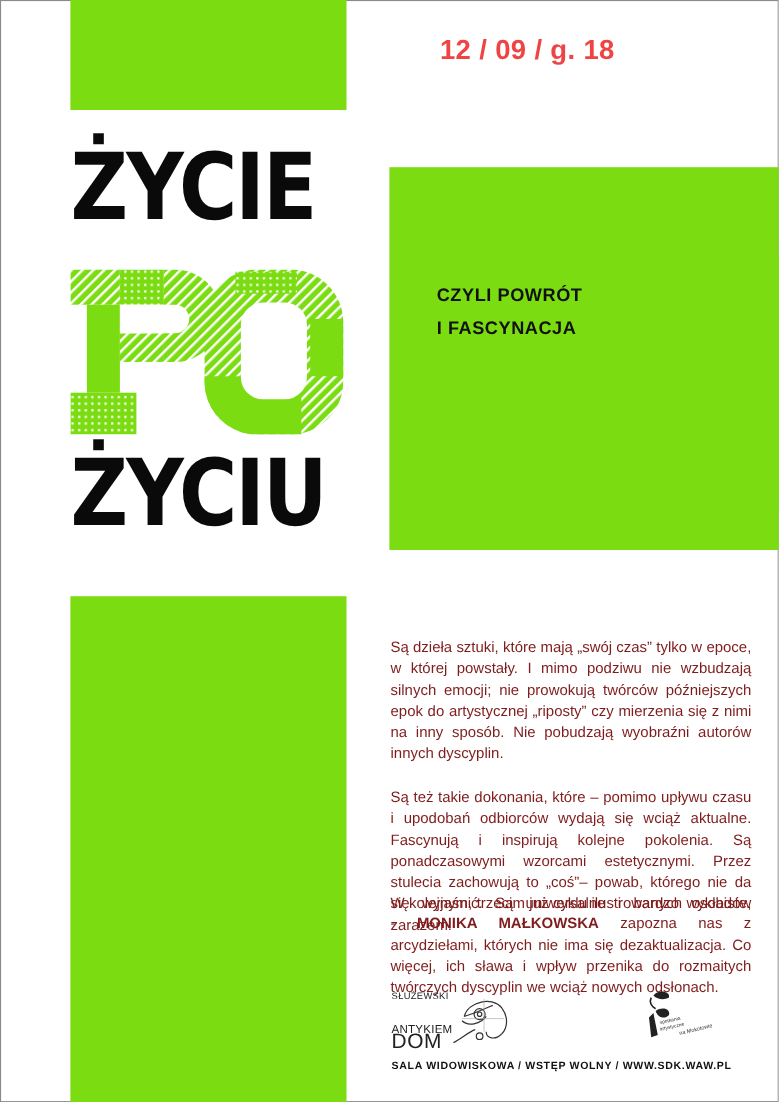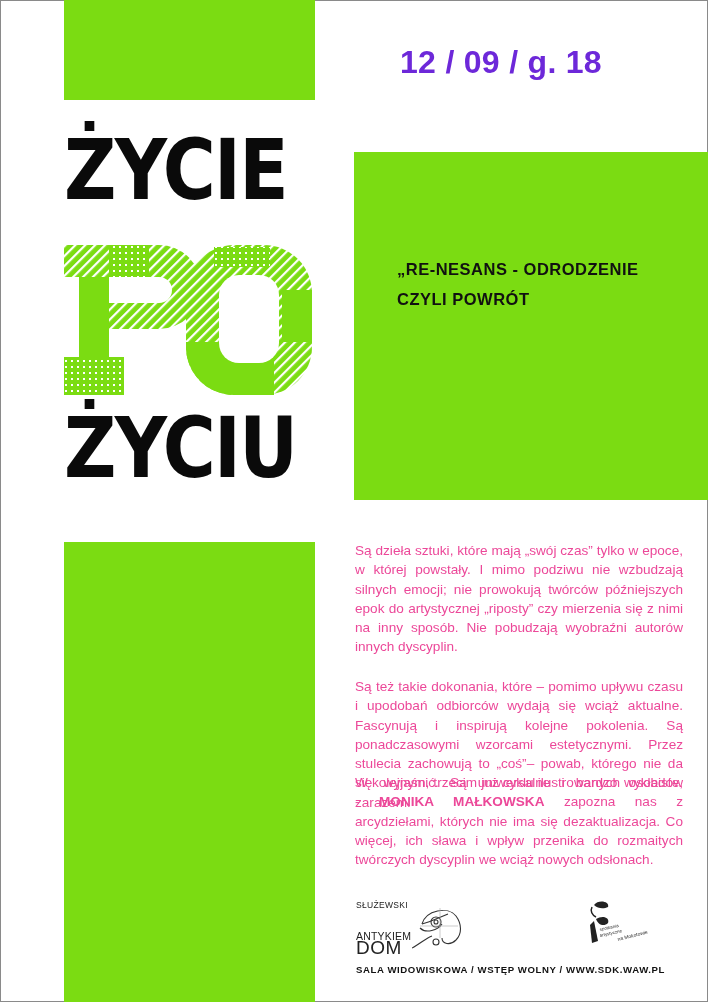--- a/index.html
+++ b/index.html
@@ -4,38 +4,38 @@
 <style>
   html, body { margin:0; padding:0; }
   body { width:708px; height:1002px; background:#ffffff; position:relative; overflow:hidden;
          font-family:"Liberation Sans", sans-serif; color:#111; }
   .frame { position:absolute; left:0; top:0; width:706px; height:1000px; border:1px solid #8a8a8a; box-sizing:content-box; pointer-events:none; }
   .green { background:#7bdc12; position:absolute; }
   #bar-top { left:64px; top:0; width:251px; height:100px; }
   #bar-bottom { left:64px; top:542px; width:251px; height:460px; }
   #block-right { left:354px; top:152px; width:354px; height:348px; }
 
-  .date { position:absolute; left:400px; top:44px; font-family:"Liberation Sans", sans-serif;
-          font-weight:bold; font-size:32px; letter-spacing:0.3px; color:#6d28d9; white-space:nowrap; }
+  .date { position:absolute; left:400px; top:32px; font-family:"Liberation Sans", sans-serif;
+          font-weight:bold; font-size:25px; letter-spacing:0.3px; color:#ef4444; white-space:nowrap; }
 
   .big { position:absolute; left:64px; width:252px; font-family:"DejaVu Sans", sans-serif; font-weight:bold;
          color:#0a0a0a; font-size:84px; line-height:1; letter-spacing:-2px; white-space:nowrap;
          transform-origin:left top; }
   #title-1 { top:128px; transform:scaleX(0.86); }
   #title-3 { top:406px; transform:scaleX(0.86); }
 
   .po-wrap { position:absolute; left:64px; top:245px; width:252px; height:150px; }
   .po-wrap svg { display:block; }
 
   .quote { position:absolute; left:397px; top:254px; width:300px; font-family:"Liberation Sans", sans-serif;
            font-weight:bold; font-size:16.5px; line-height:30px; color:#111; letter-spacing:0.5px; }
   .quote div { white-space:nowrap; }
 
   .body-text { position:absolute; left:355px; width:328px; font-family:"Liberation Sans", sans-serif;
-               font-size:13.6px; line-height:19.3px; color:#ec4899; text-align:justify; }
+               font-size:13.6px; line-height:19.3px; color:#7f1d1d; text-align:justify;margin-top:38px; }
   #para-1 { top:541px; }
   #para-2 { top:677px; }
   #para-3 { top:773px; }
   .body-text b { font-weight:bold; }
 
   .logo-sdk { position:absolute; left:356px; top:900px; width:110px; height:52px; }
   .logo-sdk .t { position:absolute; left:0; font-family:"Liberation Sans", sans-serif; color:#222; }
   .logo-sdk .t1 { top:0; font-size:8.5px; letter-spacing:0.3px; }
   .logo-sdk .t2 { top:8px; font-size:19px; letter-spacing:0.5px;margin-top:29px; }
   .logo-sdk .t3 { top:30px; font-size:10.5px; letter-spacing:0.2px; }
@@ -85,22 +85,22 @@
     <rect x="150" y="2" width="56" height="20" fill="url(#dots)"></rect>
     <rect x="218" y="45" width="30" height="52" fill="#7bdc12"></rect>
     <path d="M122 97 h88 v53 h-40 a48 48 0 0 1 -48 -48 Z" fill="#7bdc12"></path>
     <path d="M175 30 h20 a20 20 0 0 1 20 20 v48 a20 20 0 0 1 -20 20 h-20 a20 20 0 0 1 -20 -20 v-48 a20 20 0 0 1 20 -20 Z" fill="#ffffff"></path>
   </svg>
 </div>
 
 <div class="big" id="title-3">ŻYCIU</div>
 
 <div class="quote">
-  <div>„RE-NESANS - ODRODZENIE</div>
   <div>CZYLI POWRÓT</div>
+  <div>I FASCYNACJA</div>
 </div>
 
 <div class="body-text" id="para-1">Są dzieła sztuki, które mają „swój czas” tylko w epoce, w której powstały. I mimo podziwu nie wzbudzają silnych emocji; nie prowokują twórców późniejszych epok do artystycznej „riposty” czy mierzenia się z nimi na inny sposób. Nie pobudzają wyobraźni autorów innych dyscyplin.</div>
 <div class="body-text" id="para-2">Są też takie dokonania, które – pomimo upływu czasu i upodobań odbiorców wydają się wciąż aktualne. Fascynują i inspirują kolejne pokolenia. Są ponadczasowymi wzorcami estetycznymi. Przez stulecia zachowują to „coś”– powab, którego nie da się wyjaśnić. Są uniwersalne i bardzo osobiste, zarazem.</div>
 <div class="body-text" id="para-3"><span>W kolejnym, trzecim już cyklu ilustrowanych wykładów - </span><b>MONIKA MAŁKOWSKA</b><span> zapozna nas z arcydziełami, których nie ima się dezaktualizacja. Co więcej, ich sława i wpływ przenika do rozmaitych twórczych dyscyplin we wciąż nowych odsłonach.</span></div>
 
 <div class="logo-sdk">
   <span class="t t1">SŁUŻEWSKI</span>
   <span class="t t2">DOM</span>
   <span class="t t3">ANTYKIEM</span>

